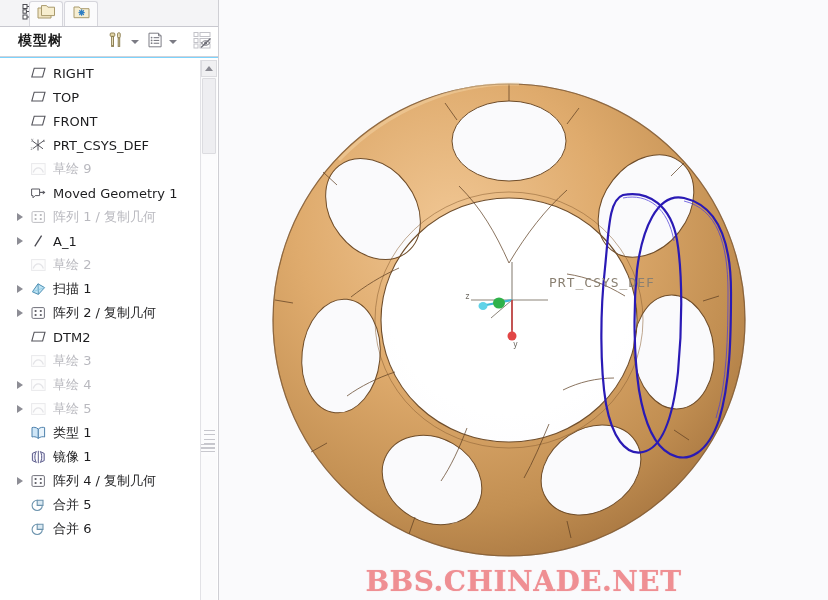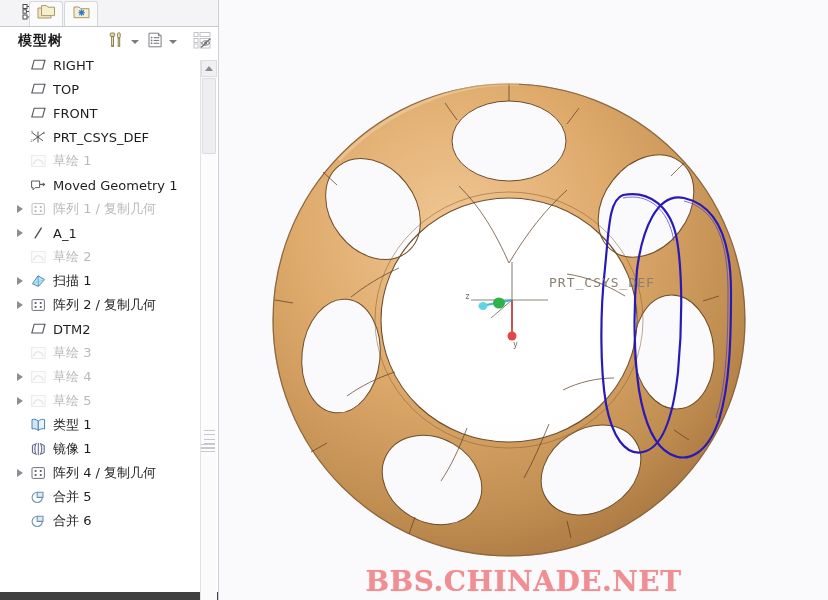--- a/index.html
+++ b/index.html
@@ -7,21 +7,21 @@
     width:828px;height:600px;overflow:hidden;
     background:#fafafc;
     font-family:"Liberation Sans","DejaVu Sans",sans-serif;
     -webkit-font-smoothing:antialiased;
   }
   #app{position:relative;width:828px;height:600px;}
 
   
   #left-panel{
     position:absolute;left:0;top:0;width:219px;height:600px;
-    background:#404040;
+    background:#7dd3fc;
     box-sizing:border-box;
   }
   #panel-edge{
     position:absolute;left:218px;top:0;width:1px;height:600px;background:#cfcfd4;
   }
 
   
   #tabstrip{
     position:absolute;left:0;top:0;width:219px;height:27px;
     background:#f4f4f6;
@@ -53,21 +53,21 @@
   .hdr-btn{position:absolute;top:3px;height:24px;display:flex;align-items:center;justify-content:center;}
   #btn-tools{left:104px;width:24px;}
   #btn-tools-arrow{left:128px;width:14px;}
   #btn-list{left:144px;width:22px;}
   #btn-list-arrow{left:166px;width:14px;}
   #btn-filter{left:190px;width:24px;}
   .caret{width:0;height:0;border-left:4px solid transparent;border-right:4px solid transparent;border-top:4px solid #7b7b84;}
 
   
   #tree-body{
-    position:absolute;left:0;top:50px;width:219px;height:542px;
+    position:absolute;left:0;top:58px;width:219px;height:542px;
     background:#ffffff;overflow:hidden;
   }
   #tree-list{position:absolute;left:0;top:3px;width:200px;}
   .node{
     position:relative;height:24px;display:flex;align-items:center;
     font-size:13px;color:#1d1d1f;white-space:nowrap;
     cursor:default;
   }
   .node.dim{color:#b9b9bf;}
   .expander{
@@ -271,21 +271,21 @@
             </span>
             <span class="n-label">PRT_CSYS_DEF</span>
           </div>
           <div class="node dim">
             <span class="n-ico" style="opacity: 0.45;">
               <svg width="17" height="16" viewBox="0 0 17 16">
                 <rect x="1.6" y="2.6" width="13.5" height="10.8" fill="#fbfbfc" stroke="#cfcfd5" stroke-width="1"></rect>
                 <path d="M3.2 11.4 C5.6 5.4 11 5.4 13.4 11.4" fill="none" stroke="#c3c3ca" stroke-width="1.3"></path>
               </svg>
             </span>
-            <span class="n-label">草绘 1</span>
+            <span class="n-label">草绘 9</span>
           </div>
           <div class="node">
             <span class="n-ico">
               <svg width="17" height="16" viewBox="0 0 17 16">
                 <path d="M1.6 4 H9.6 V10.6 H5.2 L3 12.8 V10.6 H1.6 Z" fill="#fff" stroke="#5a5a62" stroke-width="1"></path>
                 <path d="M10 7.4 H14.8" stroke="#5a5a62" stroke-width="1.2"></path>
                 <path d="M12.8 5.4 L15.4 7.4 L12.8 9.4 Z" fill="#5a5a62"></path>
               </svg>
             </span>
             <span class="n-label">Moved Geometry 1</span>

